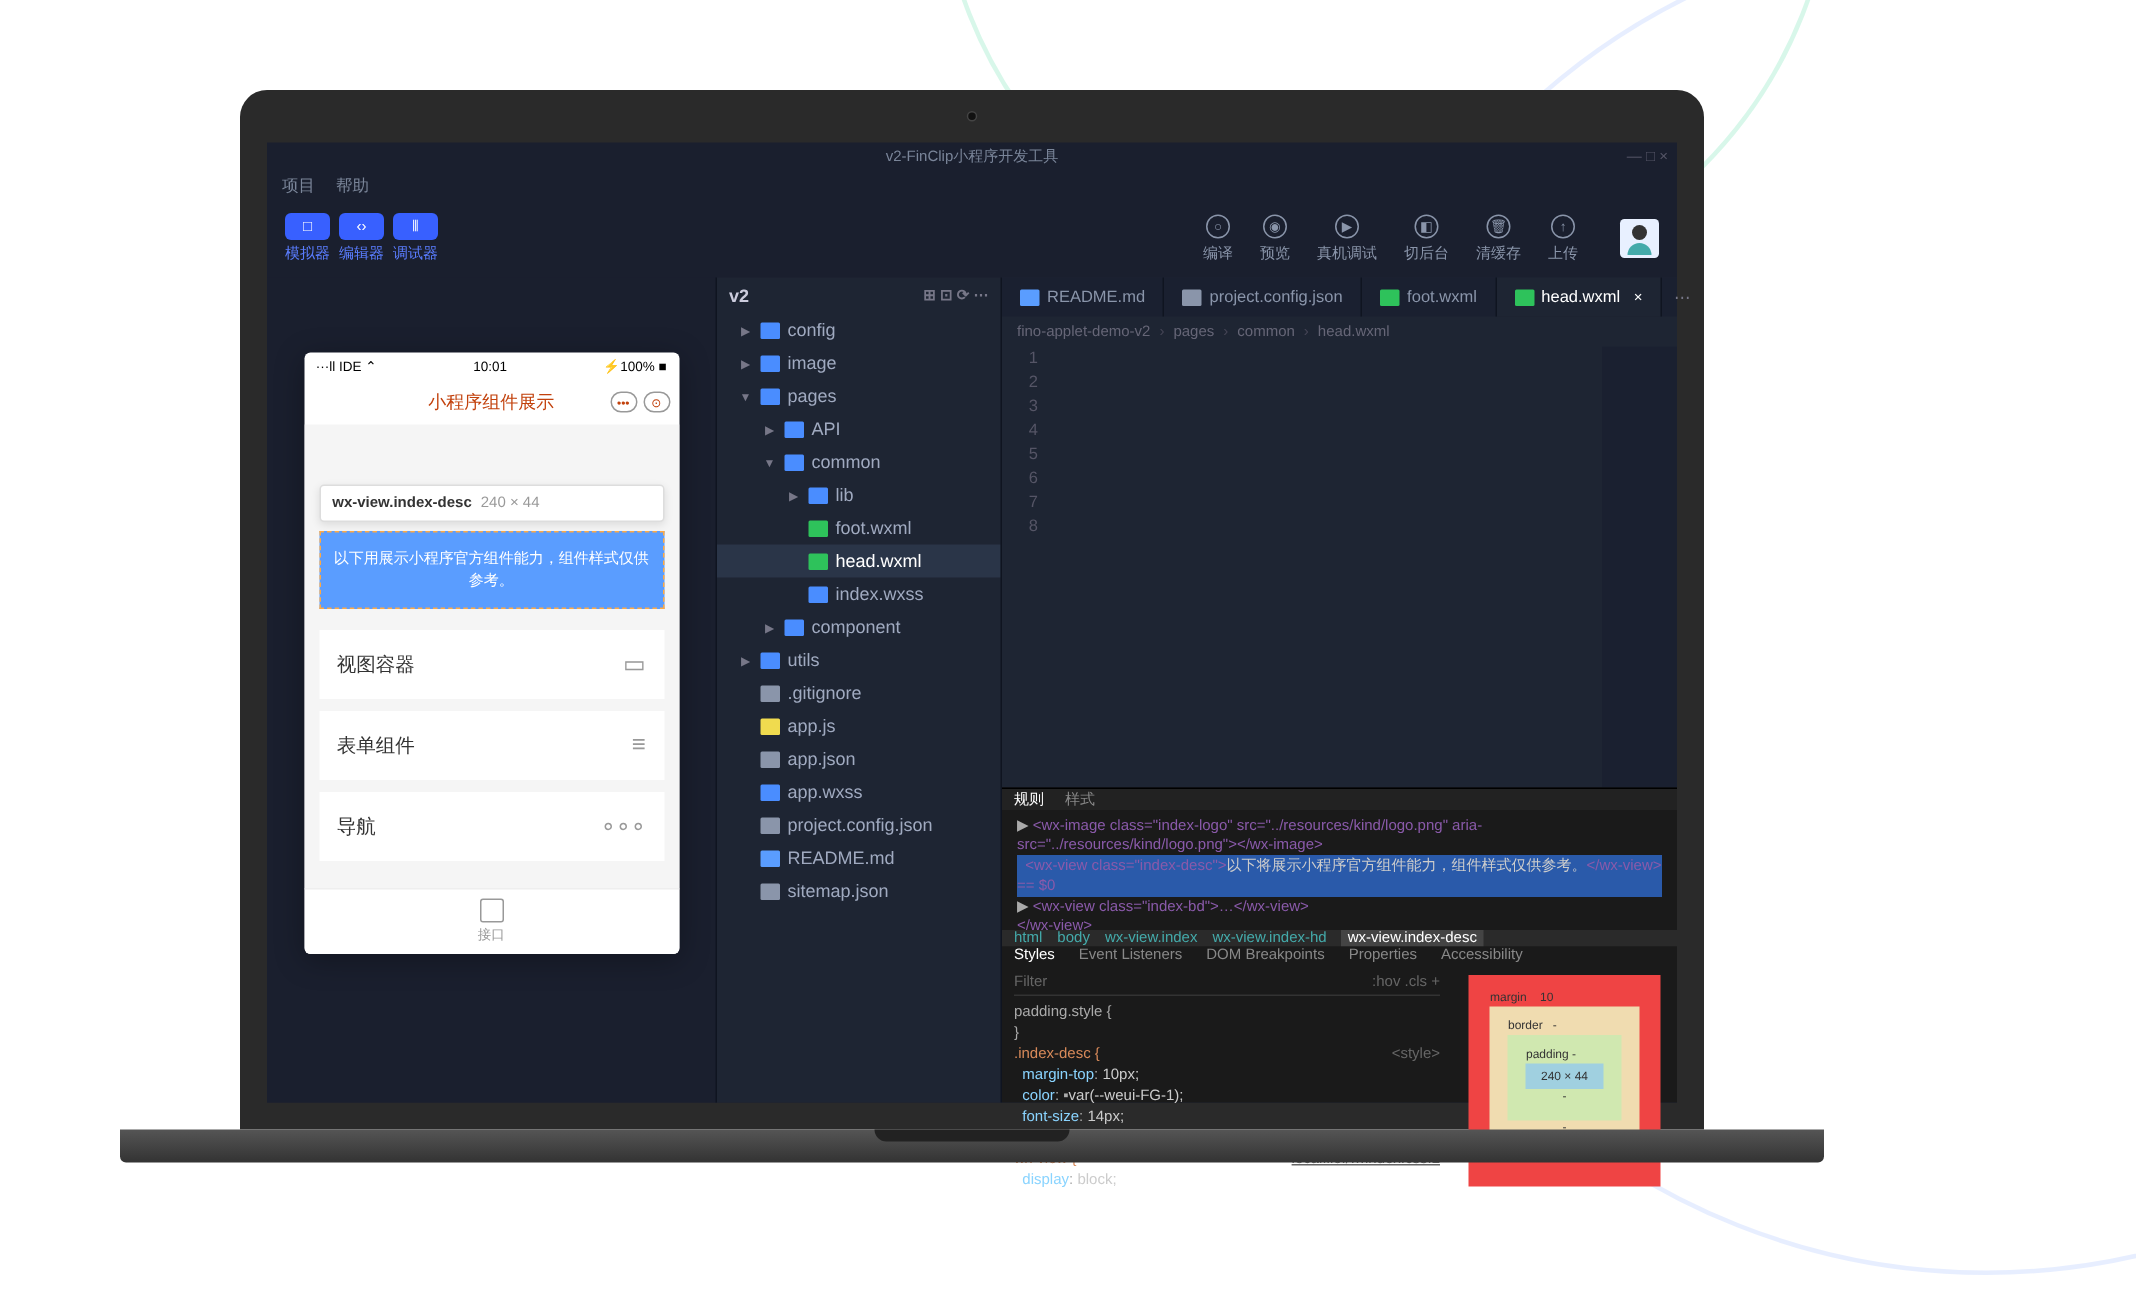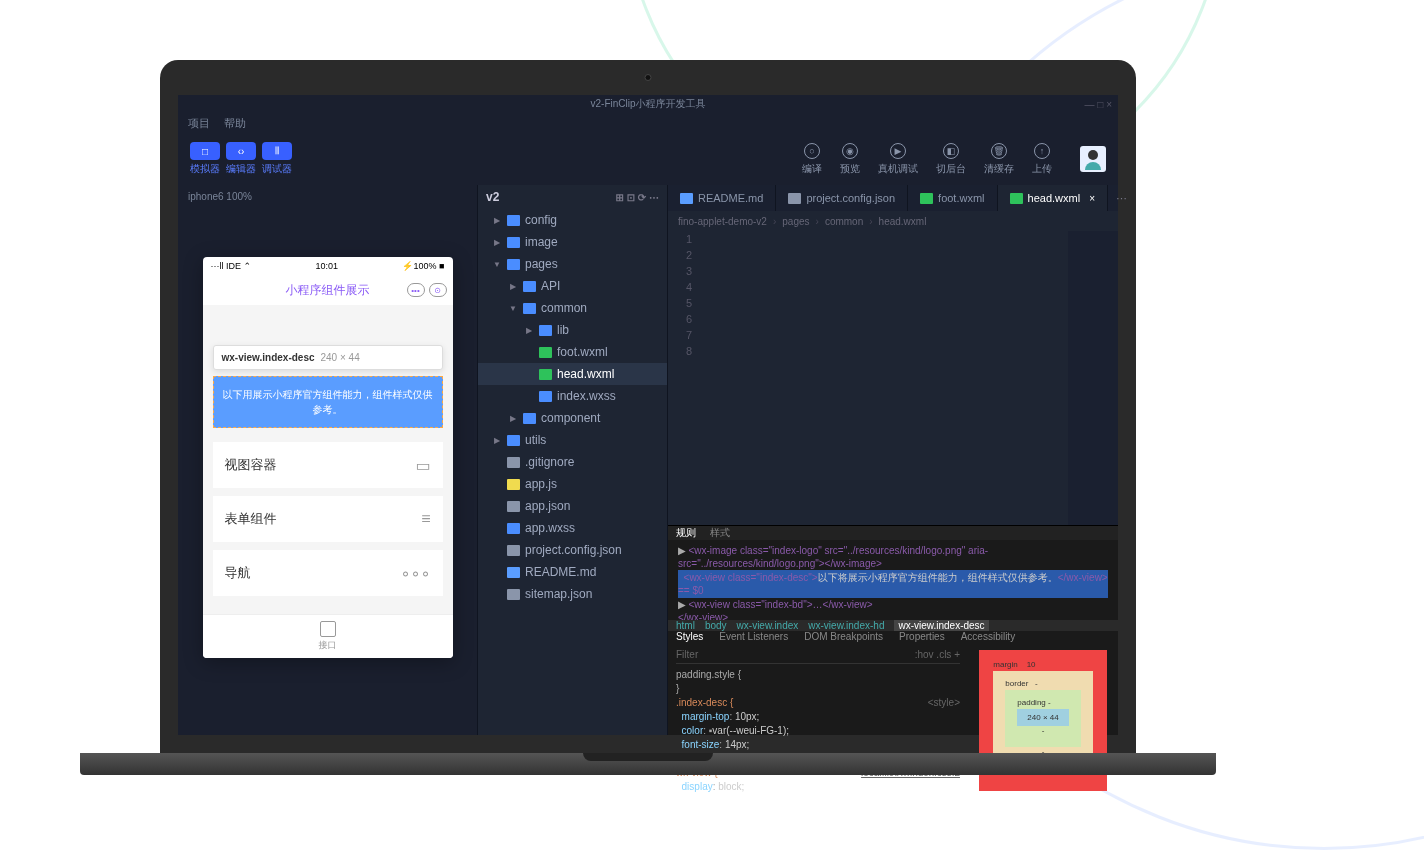--- a/index.html
+++ b/index.html
@@ -39,21 +39,21 @@
 
 
 .main { flex: 1; display: flex; min-height: 0; }
 
 
 .sim-panel { width: 300px; background: #1a1f2e; display: flex; flex-direction: column; border-right: 1px solid #0f1420; }
 .sim-header { height: 22px; padding: 0 10px; color: #7a8599; font-size: 10px; display: flex; align-items: center; }
 .phone-wrap { flex: 1; display: flex; align-items: flex-start; justify-content: center; padding-top: 50px; }
 .phone { width: 250px; background: #fff; border-radius: 4px; overflow: hidden; box-shadow: 0 4px 20px rgba(0,0,0,.3); }
 .phone-status { height: 18px; display: flex; align-items: center; justify-content: space-between; padding: 0 8px; font-size: 9px; color: #000; }
-.phone-nav { height: 30px; display: flex; align-items: center; justify-content: center; font-size: 12px; color: #8b5cf6; position: relative; }
+.phone-nav { height: 30px; display: flex; align-items: center; justify-content: center; font-size: 12px; color: #c2410c; position: relative; }
 .phone-nav-r { position: absolute; right: 6px; display: flex; gap: 4px; }
 .phone-nav-r span { width: 18px; height: 14px; border: 1px solid #999; border-radius: 7px; font-size: 8px; display: flex; align-items: center; justify-content: center; }
 .phone-body { padding: 10px; background: #f5f5f5; }
 .tooltip { background: #fff; border: 1px solid #ddd; border-radius: 3px; padding: 6px 8px; font-size: 10px; margin: 30px 0 6px; box-shadow: 0 2px 6px rgba(0,0,0,.1); }
 .tooltip b { color: #333; }
 .tooltip .dim { color: #999; margin-left: 6px; }
 .sel-box { background: #5a9dff; color: #fff; font-size: 10px; padding: 10px 8px; text-align: center; border: 1px dashed #fa4; margin-bottom: 14px; line-height: 1.5; }
 .menu-item { background: #fff; height: 46px; display: flex; align-items: center; padding: 0 12px; font-size: 13px; color: #333; margin-bottom: 8px; justify-content: space-between; }
 .menu-item .micon { color: #999; font-size: 16px; }
 .phone-tabs { height: 44px; background: #fff; display: flex; border-top: 1px solid #eee; }
@@ -172,23 +172,20 @@
               <div class="ico">↑</div>
               <span>上传</span>
             </div>
           <div class="avatar"></div>
         </div>
       </div>
 
       <div class="main">
 
         <div class="sim-panel">
-          <div class="sim-header">
-              <span>iphone6 100%</span>
-            </div>
           <div class="phone-wrap">
             <div class="phone">
               <div class="phone-status">
                 <span>···ll IDE ⌃</span>
                   <span>10:01</span>
                   <span>⚡100% ■</span>
               </div>
               <div class="phone-nav">
                 <span>小程序组件展示</span>
                 <div class="phone-nav-r">

